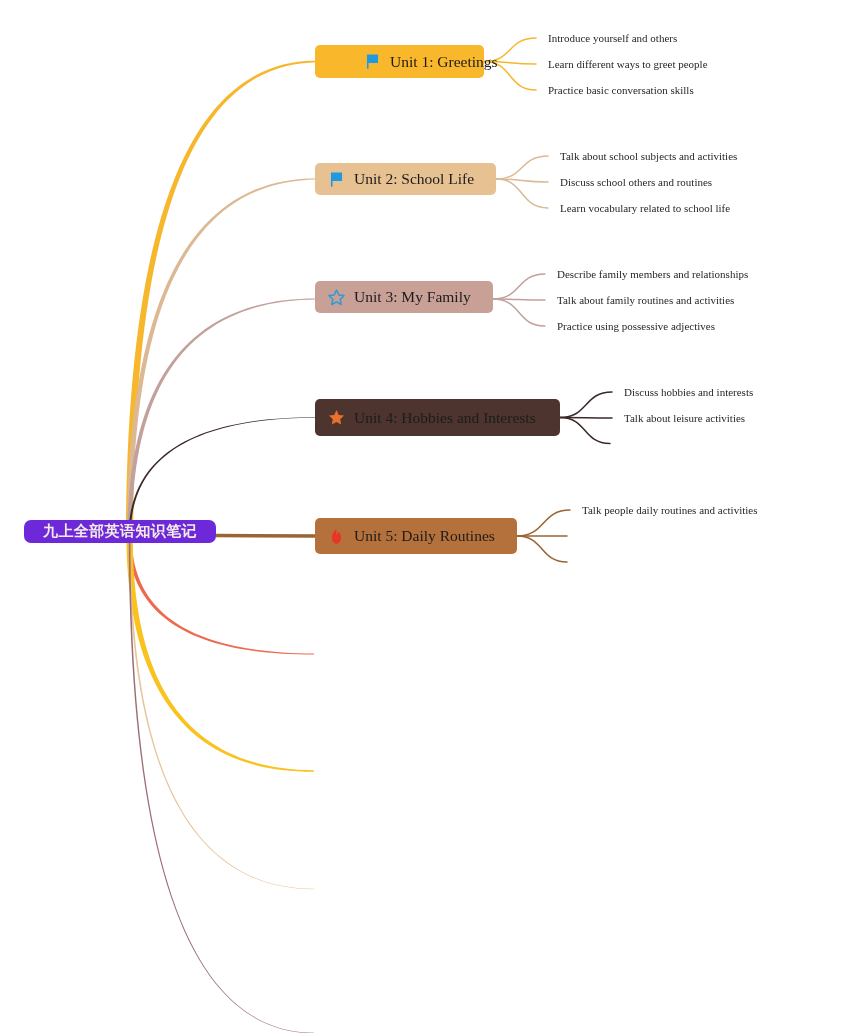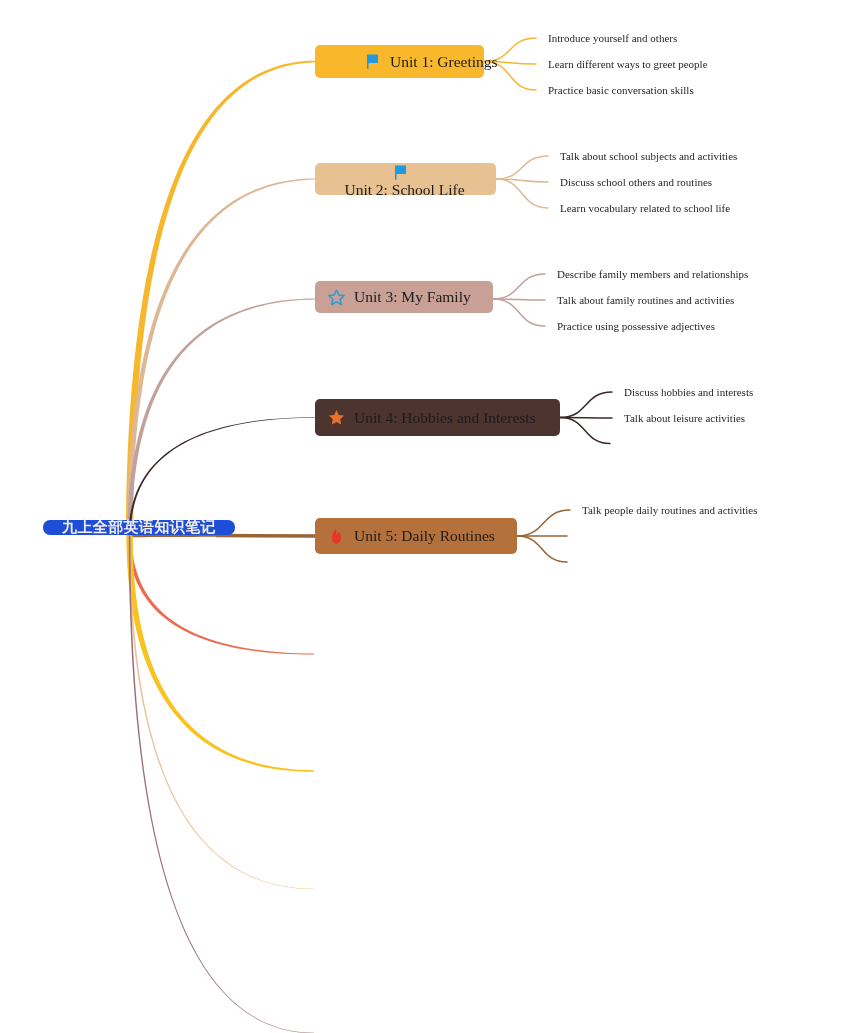--- a/index.html
+++ b/index.html
@@ -109,32 +109,32 @@
     <div class="leaf" style="left: 548px; top: 85px;">Practice basic conversation skills</div>
     <div class="leaf" style="left: 560px; top: 151px;">Talk about school subjects and activities</div>
     <div class="leaf" style="left: 560px; top: 177px;">Discuss school others and routines</div>
     <div class="leaf" style="left: 560px; top: 203px;">Learn vocabulary related to school life</div>
     <div class="leaf" style="left: 557px; top: 269px;">Describe family members and relationships</div>
     <div class="leaf" style="left: 557px; top: 295px;">Talk about family routines and activities</div>
     <div class="leaf" style="left: 557px; top: 321px;">Practice using possessive adjectives</div>
     <div class="leaf" style="left: 624px; top: 387px;">Discuss hobbies and interests</div>
     <div class="leaf" style="left: 624px; top: 413px;">Talk about leisure activities</div>
     <div class="leaf" style="left: 582px; top: 505px;">Talk people daily routines and activities</div>
-    <div class="node node-root" style="left: 24px; top: 520px; width: 192px; height: 15px; background: #1d4ed8; margin-left: 19px;">
+    <div class="node node-root" style="left: 24px; top: 520px; width: 192px; height: 23px; background: #6d28d9;">
       <span class="node-label">九上全部英语知识笔记</span>
     </div>
     <div class="node node-unit" style="left: 315px; top: 45px; width: 169px; height: 33px; background: rgb(249, 184, 43); padding-left: 48px;">
       <span class="node-icon">
         <svg width="19" height="19" viewBox="0 0 24 24">
           <path d="M5 3 L5 21 L7 21 L7 14 L19 14 L19 3 Z" fill="#1f9ae0"></path>
         </svg>
       </span>
       <span class="node-label" style="color: rgb(28, 28, 28);">Unit 1: Greetings</span>
     </div>
-    <div class="node node-unit" style="left: 315px; top: 163px; width: 181px; height: 32px; background: rgb(231, 193, 145); flex-direction: column;">
+    <div class="node node-unit" style="left: 315px; top: 163px; width: 181px; height: 32px; background: rgb(231, 193, 145);">
       <span class="node-icon">
         <svg width="19" height="19" viewBox="0 0 24 24">
           <path d="M5 3 L5 21 L7 21 L7 14 L19 14 L19 3 Z" fill="#1f9ae0"></path>
         </svg>
       </span>
       <span class="node-label" style="color: rgb(28, 28, 28);">Unit 2: School Life</span>
     </div>
     <div class="node node-unit" style="left: 315px; top: 281px; width: 178px; height: 32px; background: rgb(200, 160, 150);">
       <span class="node-icon">
         <svg width="19" height="19" viewBox="0 0 24 24">

